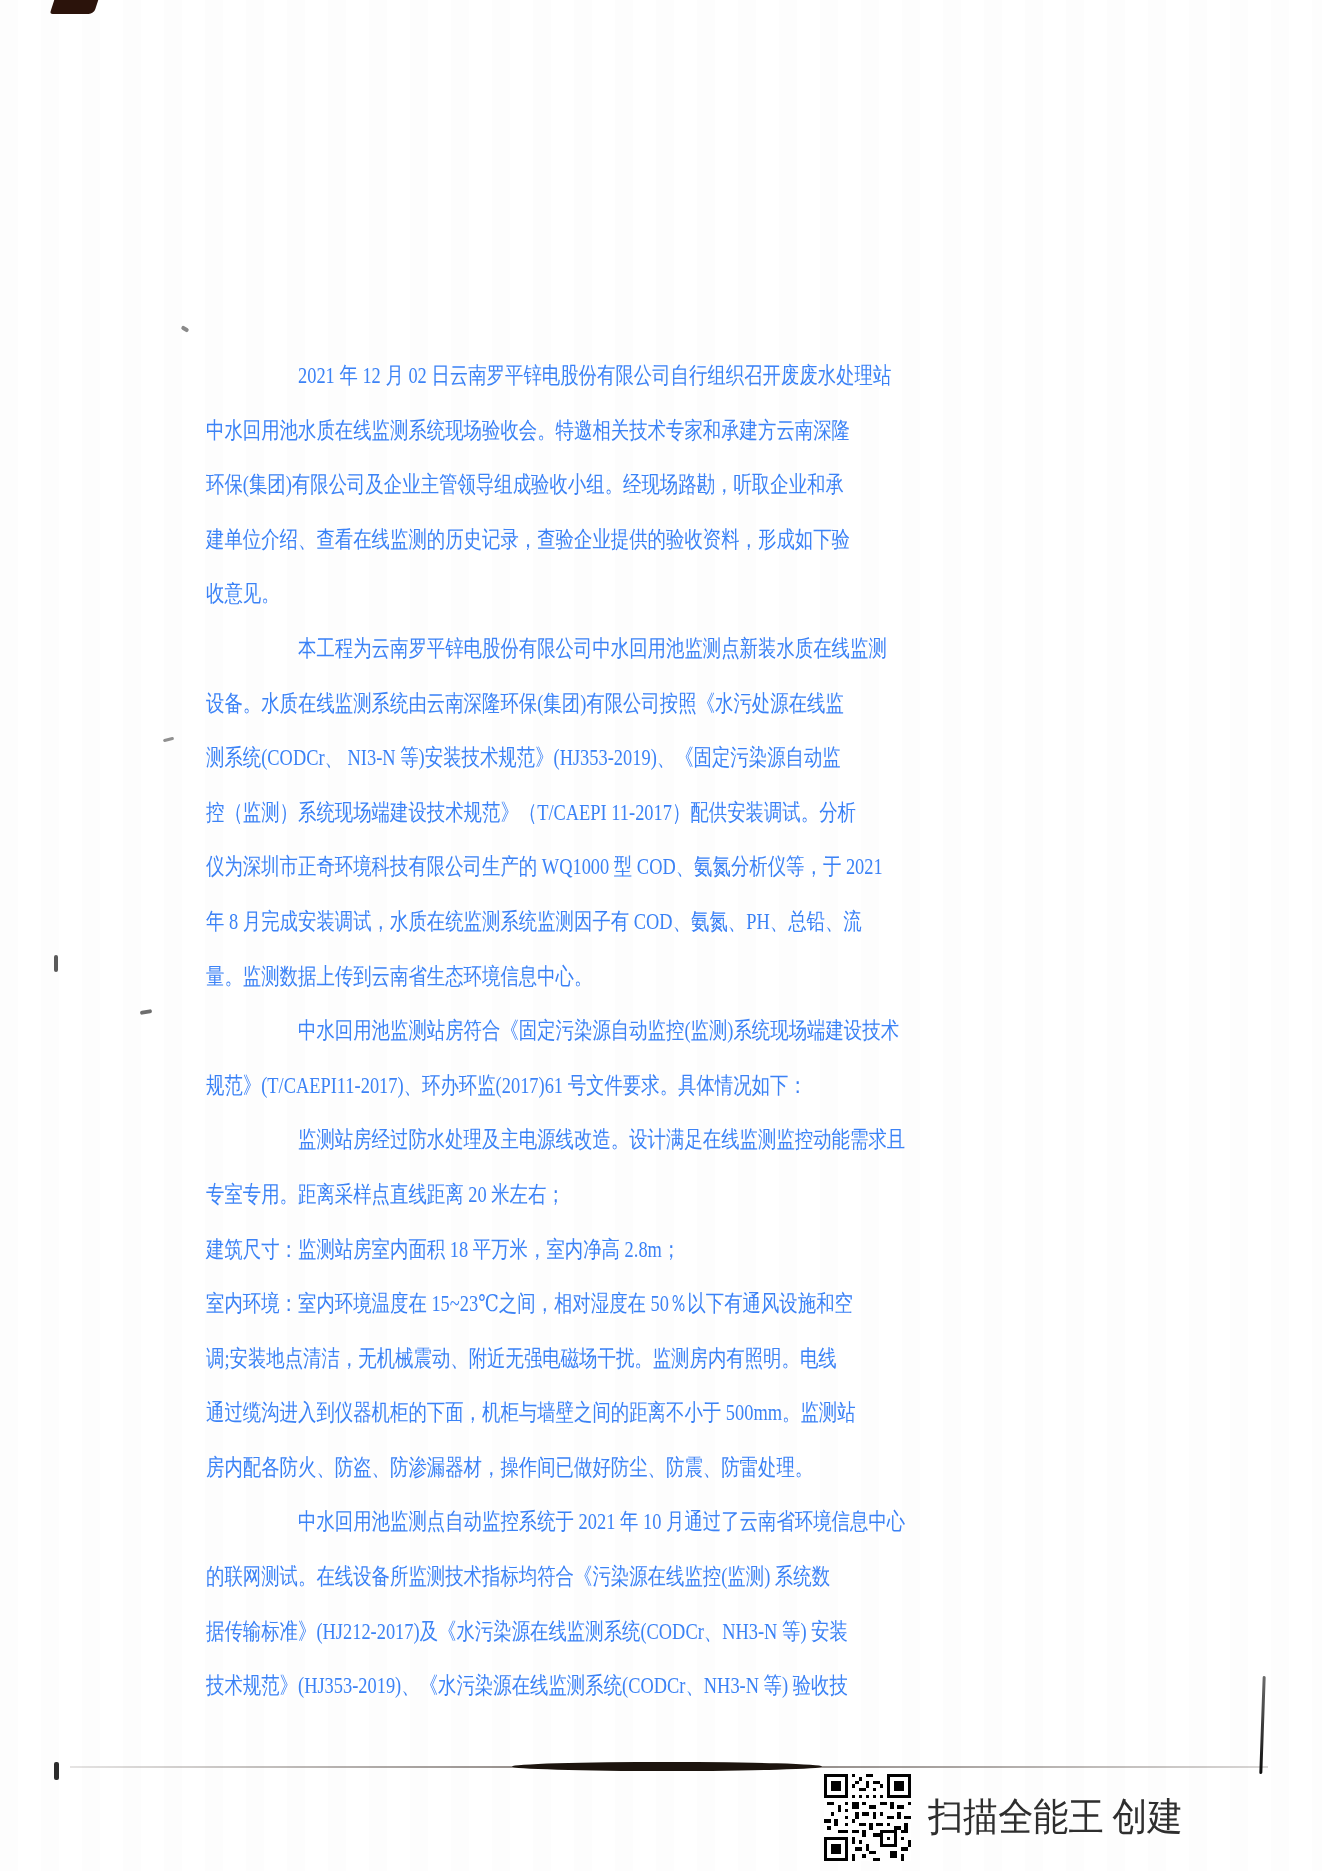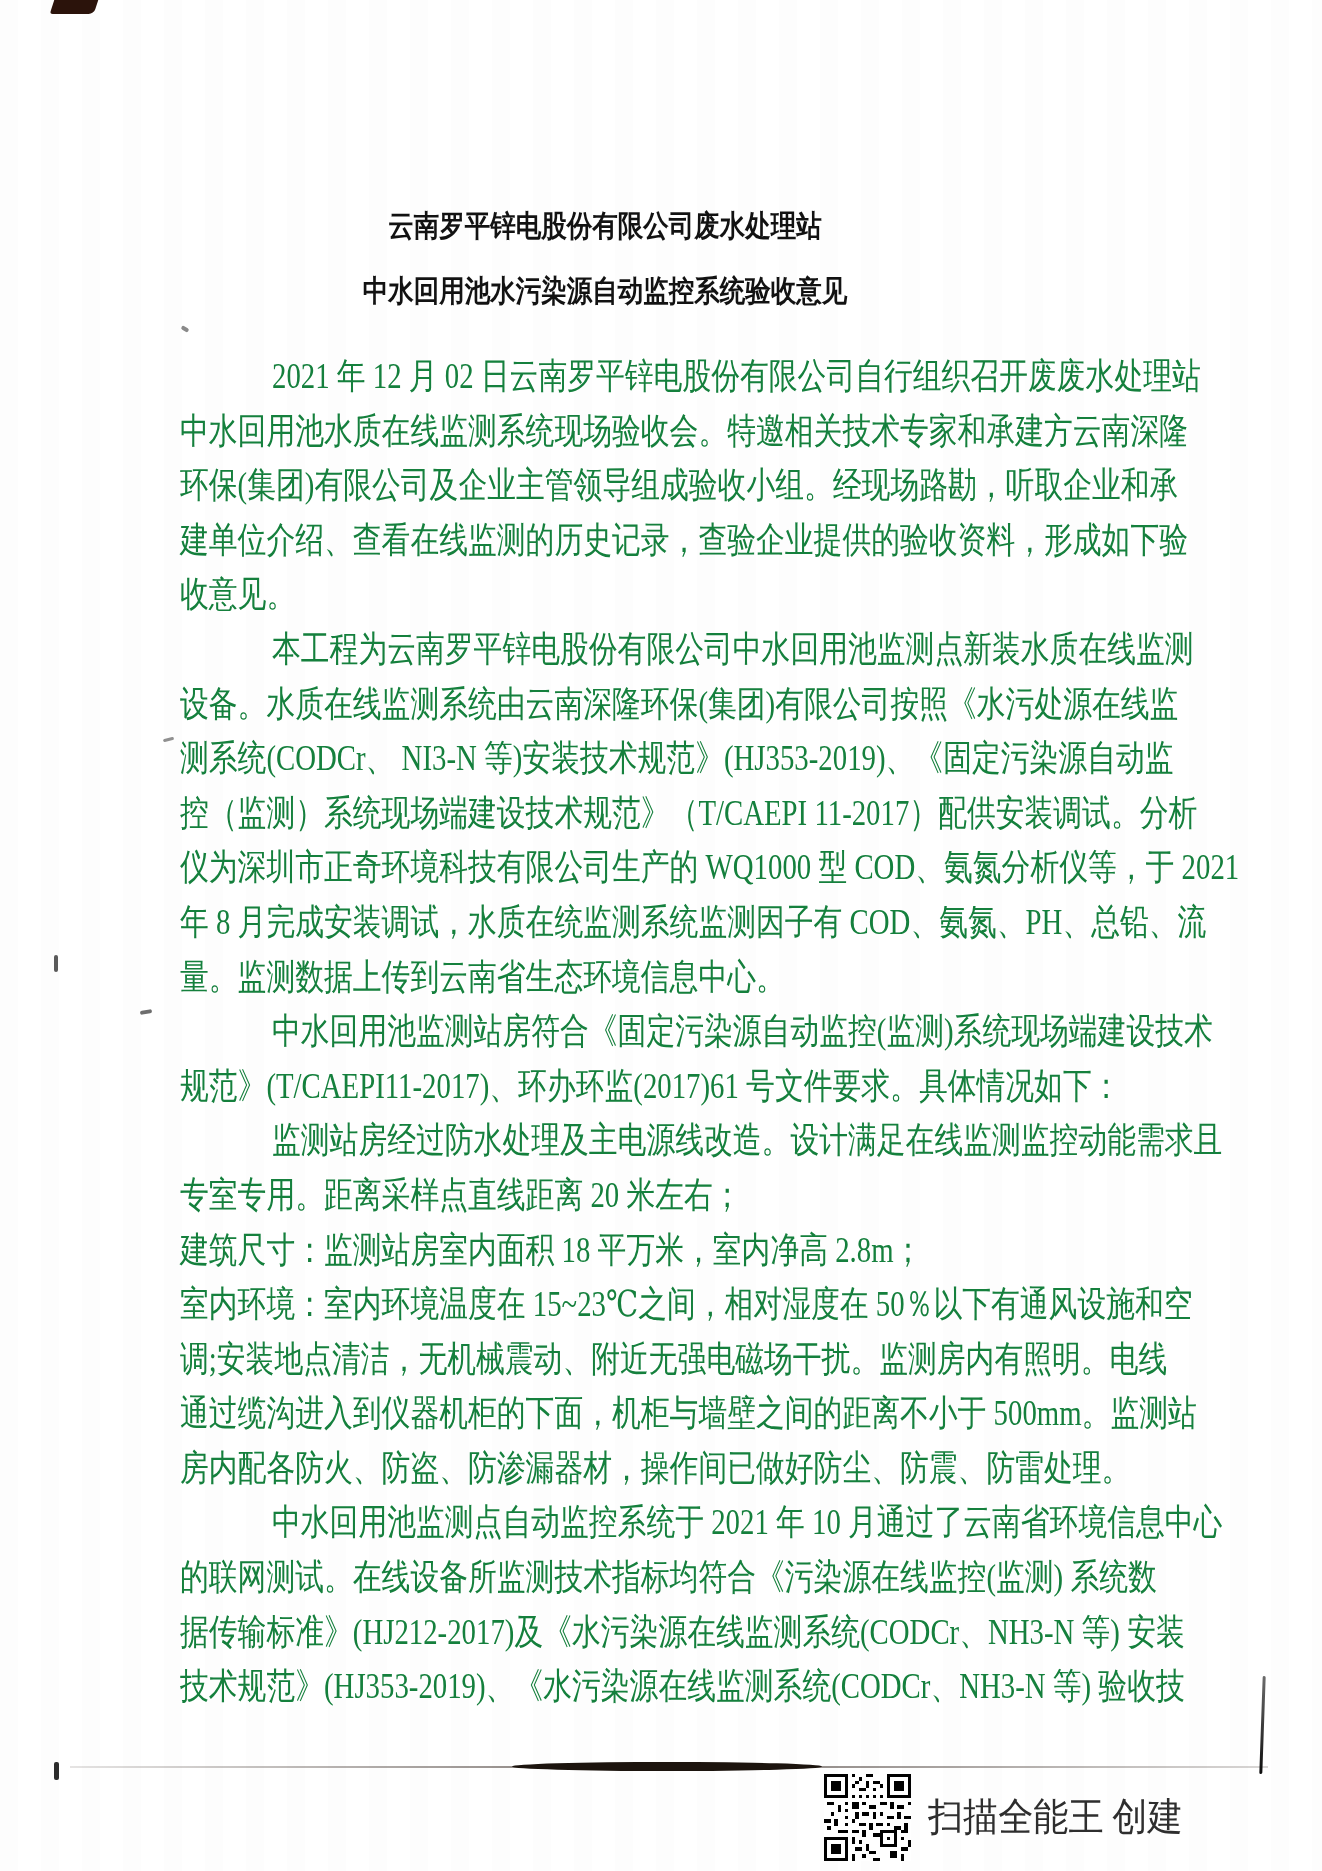--- a/index.html
+++ b/index.html
@@ -28,24 +28,24 @@
     font-weight: bold;
     font-size: 30px;
     line-height: 36px;
     color: #121212;
   }
   .title-line { transform: scaleX(0.85); transform-origin: 50% 50%; white-space: nowrap; }
   .title-line + .title-line { margin-top: 29px; }
 
   .body-text {
     position: absolute;
-    left: 180px; top: 349px;
+    left: 206px; top: 349px;
     width: 832px;
-    font-size: 36px;
-    color: #15803d;
+    font-size: 23px;
+    color: #3b82f6;
   }
   .line {
     height: 54.6px;
     line-height: 54.6px;
     white-space: nowrap;
     transform: scaleX(0.80);
     transform-origin: 0 50%;
   }
   .indent { text-indent: 115px; }
 
@@ -85,24 +85,20 @@
   .a-streak-lens { left: 512px; top: 1762px; width: 310px; height: 9px; background: #1c140e;
               border-radius: 50%; }
   .a-right-line { left: 1261px; top: 1676px; width: 3px; height: 98px;
               background: linear-gradient(#6b6b6b, #0d0d0d); border-radius: 2px; transform: rotate(2deg); }
 </style>
 </head>
 <body>
 
 <div class="page">
 
-  <div class="titles">
-    <div class="title-line">云南罗平锌电股份有限公司废水处理站</div>
-    <div class="title-line">中水回用池水污染源自动监控系统验收意见</div>
-  </div>
 
   <div class="body-text">
     <div class="line indent">2021 年 12 月 02 日云南罗平锌电股份有限公司自行组织召开废废水处理站</div>
     <div class="line">中水回用池水质在线监测系统现场验收会。特邀相关技术专家和承建方云南深隆</div>
     <div class="line">环保(集团)有限公司及企业主管领导组成验收小组。经现场路勘，听取企业和承</div>
     <div class="line">建单位介绍、查看在线监测的历史记录，查验企业提供的验收资料，形成如下验</div>
     <div class="line">收意见。</div>
     <div class="line indent">本工程为云南罗平锌电股份有限公司中水回用池监测点新装水质在线监测</div>
     <div class="line">设备。水质在线监测系统由云南深隆环保(集团)有限公司按照《水污处源在线监</div>
     <div class="line">测系统(CODCr、 NI3-N 等)安装技术规范》(HJ353-2019)、《固定污染源自动监</div>

